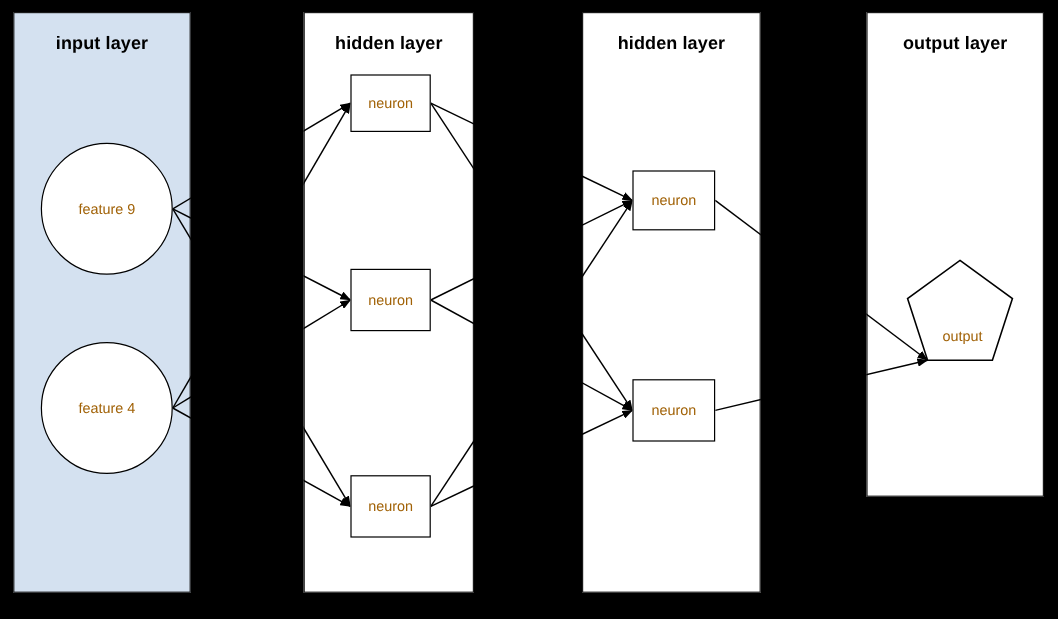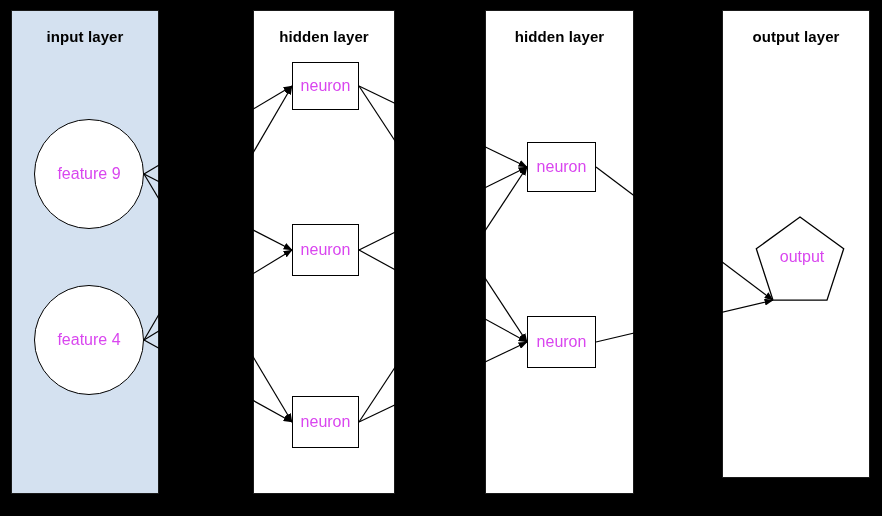--- a/index.html
+++ b/index.html
@@ -44,22 +44,22 @@
     position: absolute;
     top: 0;
     left: 0;
     width: 882px;
     height: 516px;
     pointer-events: none;
   }
   .node-label {
     position: absolute;
     text-align: right;
-    font-size: 16px;
-    color: #d946ef;
+    font-size: 12px;
+    color: #a16207;
     white-space: nowrap;
     transform: translate(-50%, -50%);
   }
   .circle-node {
     position: absolute;
     border-radius: 50%;
     background: #ffffff;
     border: 1.3px solid #000000;
     box-sizing: border-box;
   }
@@ -80,21 +80,21 @@
   </div>
 
   <div class="layer-panel" id="panel-hidden1" style="left: 253px; top: 10px; width: 142px; height: 484px; background: rgb(255, 255, 255);">
     <div class="layer-title">hidden layer</div>
   </div>
 
   <div class="layer-panel" id="panel-hidden2" style="left: 485px; top: 10px; width: 149px; height: 484px; background: rgb(255, 255, 255);">
     <div class="layer-title">hidden layer</div>
   </div>
 
-  <div class="layer-panel" id="panel-output" style="left: 722px; top: 10px; width: 148px; height: 468px; background: rgb(255, 255, 255);">
+  <div class="layer-panel" id="panel-output" style="left: 722px; top: 10px; width: 148px; height: 404px; background: rgb(255, 255, 255);">
     <div class="layer-title">output layer</div>
   </div>
 
   <svg class="edge-svg" id="edges-layer" viewBox="0 0 882 516" xmlns="http://www.w3.org/2000/svg">
     <defs>
       <clipPath id="clip-panels">
         <rect id="cp-input" x="11" y="10" width="148" height="484"></rect>
         <rect id="cp-hidden1" x="253" y="10" width="142" height="484"></rect>
         <rect id="cp-hidden2" x="485" y="10" width="149" height="484"></rect>
         <rect id="cp-output" x="722" y="10" width="148" height="484"></rect>
@@ -138,15 +138,15 @@
 
   <div class="rect-node" id="h2n-0" style="left: 527px; top: 142px; width: 69px; height: 50px;"></div>
   <div class="node-label" id="h2lbl-0" style="left: 561.5px; top: 167px;">neuron</div>
 
   <div class="rect-node" id="h2n-1" style="left: 527px; top: 316px; width: 69px; height: 52px;"></div>
   <div class="node-label" id="h2lbl-1" style="left: 561.5px; top: 342px;">neuron</div>
 
   <svg class="node-shape-svg" viewBox="0 0 882 516" xmlns="http://www.w3.org/2000/svg">
     <polygon id="pentagon-shape" fill="#ffffff" stroke="#000000" stroke-width="1.3" points="800.0,217.0 843.7,248.8 827.0,300.2 773.0,300.2 756.3,248.8"></polygon>
   </svg>
-  <div class="node-label" id="outlbl" style="left: 802px; top: 257px;">output</div>
+  <div class="node-label" id="outlbl" style="left: 802px; top: 280px;">output</div>
 
 </div>
 
 </body></html>

